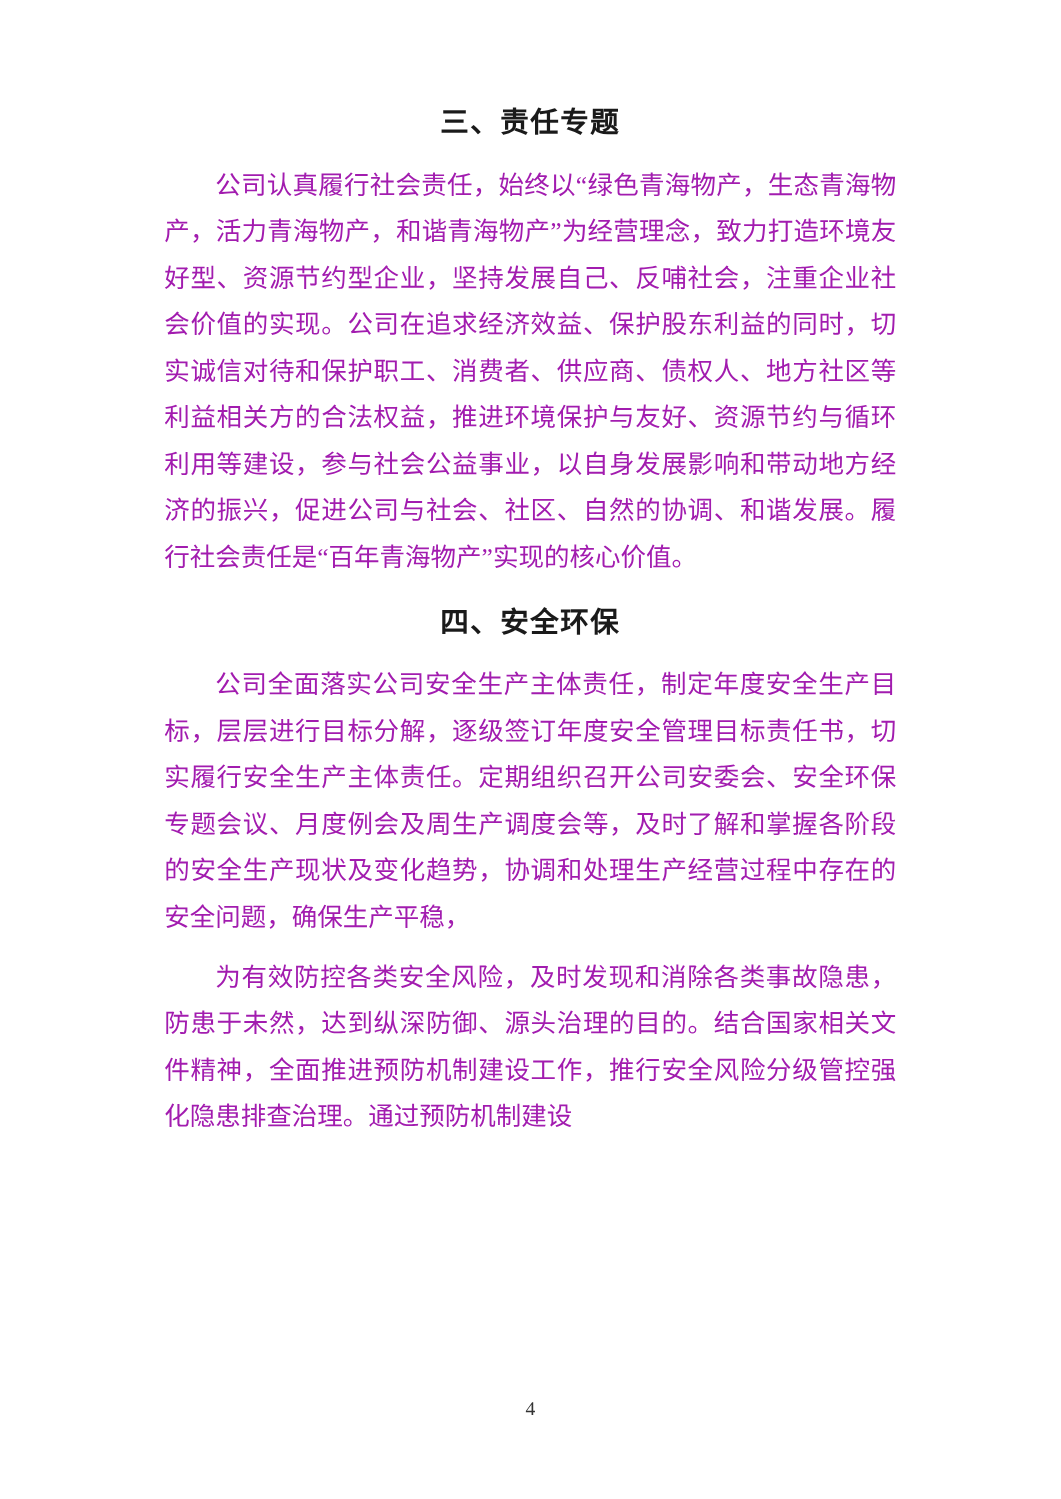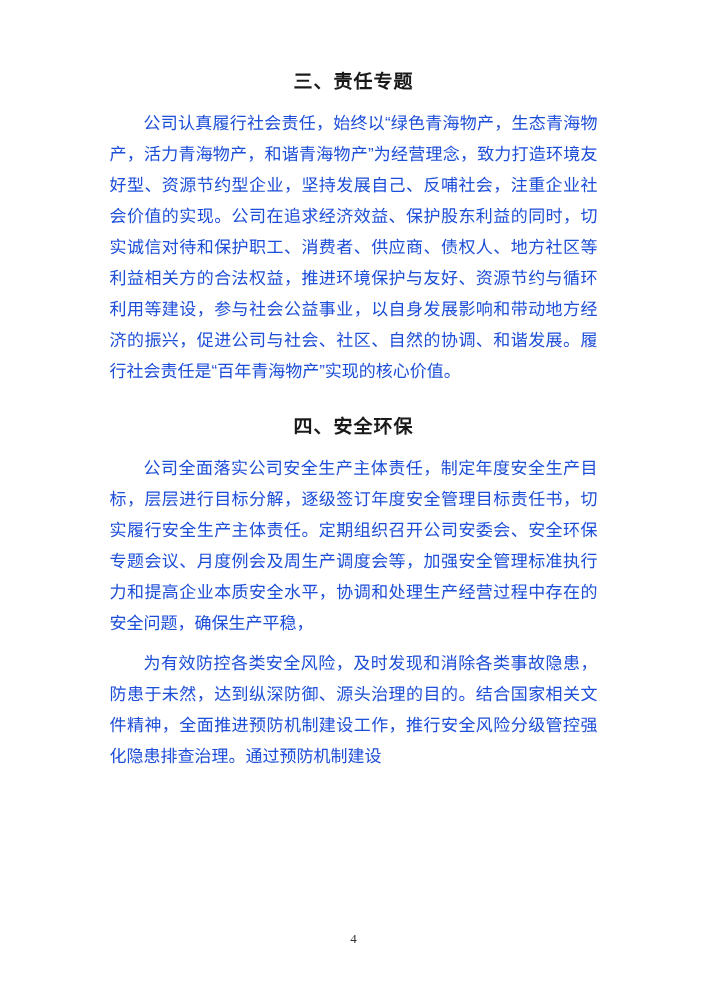--- a/index.html
+++ b/index.html
@@ -15,37 +15,37 @@
     background: #ffffff;
     overflow: hidden;
   }
   .content {
     width: 488px;
     margin: 0 auto;
     padding-top: 70px;
   }
   .section-heading {
     margin: 0 0 12px 0;
-    font-family: Liberation Mono, monospace;
+    font-family: Liberation Serif, serif;
     font-weight: bold;
     font-size: 19px;
     line-height: 26px;
     letter-spacing: 1px;
     color: #1a1a1a;
     text-align: center;
   }
   .section-heading.not-first {
-    margin-top: 28px;
+    margin-top: 16px;
   }
   .para {
     margin: 0 0 9px 0;
-    font-family: Liberation Sans, sans-serif;
+    font-family: Liberation Serif, serif;
     font-size: 17px;
     line-height: 31px;
-    color: #1d4ed8;
+    color: #a21caf;
     text-align: justify;
     text-indent: 2em;
     word-break: break-all;
     overflow-wrap: break-word;
   }
   .page-number {
     position: absolute;
     left: 0;
     right: 0;
     bottom: 52px;
@@ -60,21 +60,21 @@
 
 <div class="page">
   <div class="content">
 
     <h2 class="section-heading">三、责任专题</h2>
 
     <p class="para">公司认真履行社会责任，始终以“绿色青海物产，生态青海物产，活力青海物产，和谐青海物产”为经营理念，致力打造环境友好型、资源节约型企业，坚持发展自己、反哺社会，注重企业社会价值的实现。公司在追求经济效益、保护股东利益的同时，切实诚信对待和保护职工、消费者、供应商、债权人、地方社区等利益相关方的合法权益，推进环境保护与友好、资源节约与循环利用等建设，参与社会公益事业，以自身发展影响和带动地方经济的振兴，促进公司与社会、社区、自然的协调、和谐发展。履行社会责任是“百年青海物产”实现的核心价值。</p>
 
     <h2 class="section-heading not-first">四、安全环保</h2>
 
-    <p class="para">公司全面落实公司安全生产主体责任，制定年度安全生产目标，层层进行目标分解，逐级签订年度安全管理目标责任书，切实履行安全生产主体责任。定期组织召开公司安委会、安全环保专题会议、月度例会及周生产调度会等，加强安全管理标准执行力和提高企业本质安全水平，协调和处理生产经营过程中存在的安全问题，确保生产平稳，</p>
+    <p class="para">公司全面落实公司安全生产主体责任，制定年度安全生产目标，层层进行目标分解，逐级签订年度安全管理目标责任书，切实履行安全生产主体责任。定期组织召开公司安委会、安全环保专题会议、月度例会及周生产调度会等，及时了解和掌握各阶段的安全生产现状及变化趋势，协调和处理生产经营过程中存在的安全问题，确保生产平稳，</p>
 
 
     <p class="para">为有效防控各类安全风险，及时发现和消除各类事故隐患，防患于未然，达到纵深防御、源头治理的目的。结合国家相关文件精神，全面推进预防机制建设工作，推行安全风险分级管控强化隐患排查治理。通过预防机制建设</p>
 
   </div>
 
   <div class="page-number">4</div>
 </div>
 
 </body></html>

